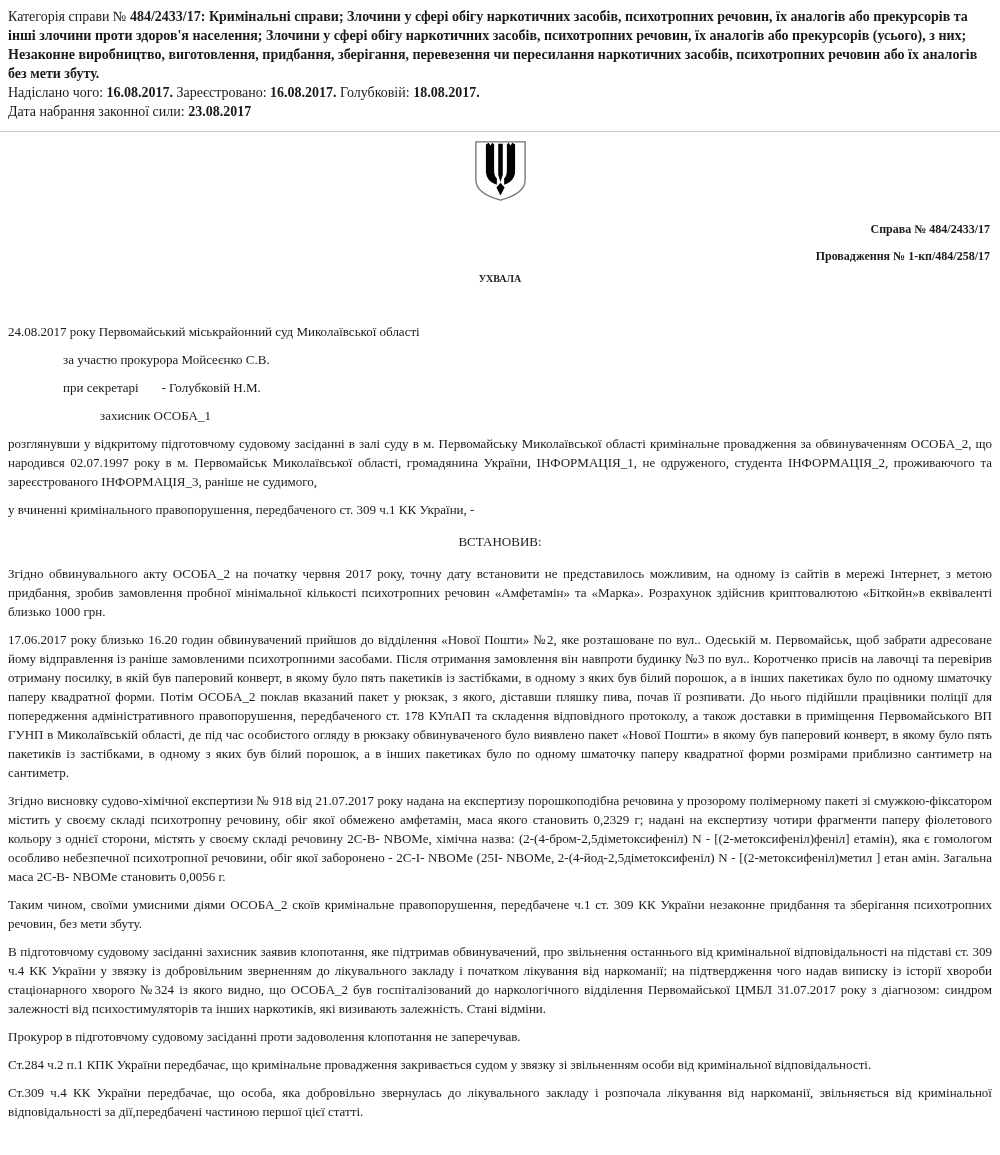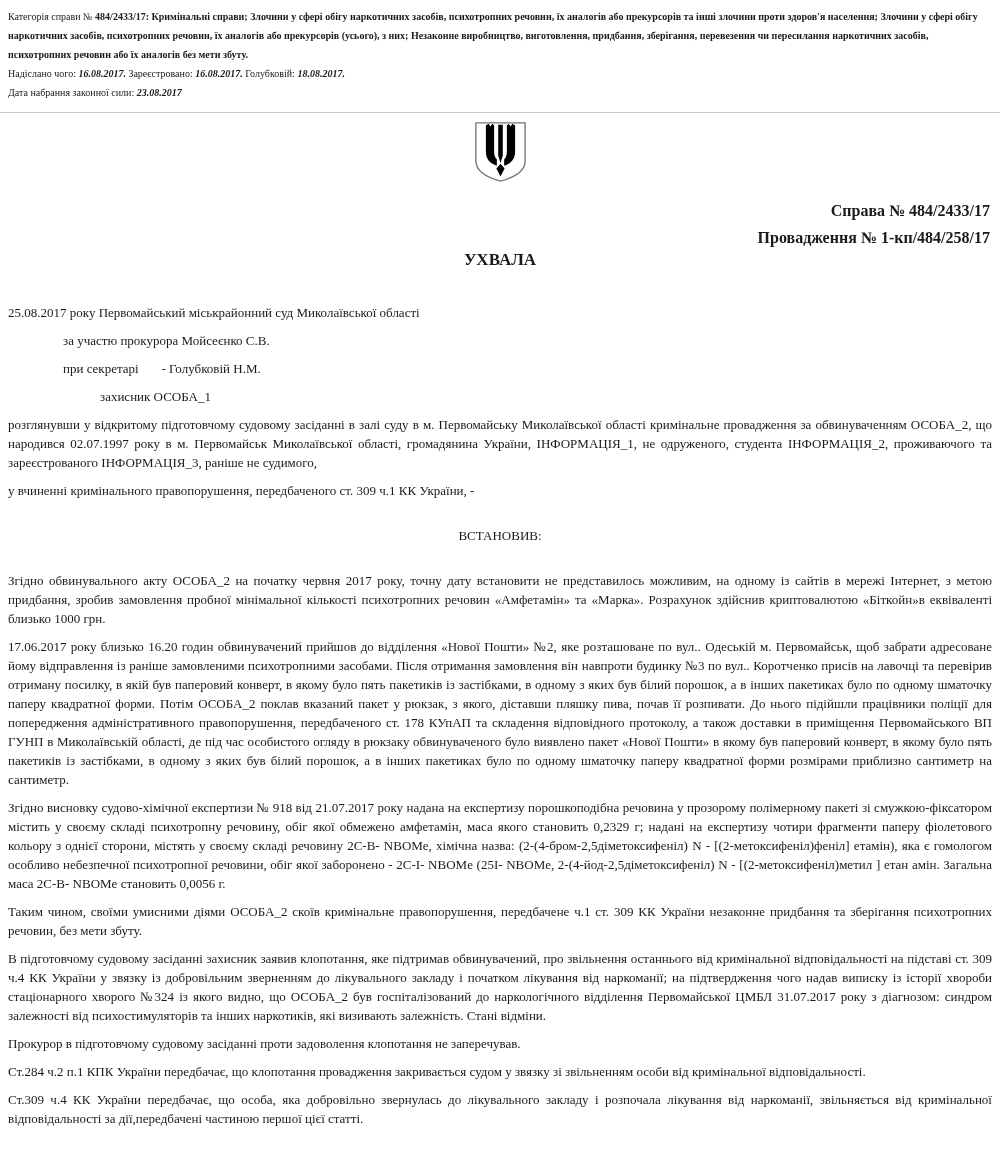--- a/index.html
+++ b/index.html
@@ -11,74 +11,74 @@
     color: #1a1a1a;
     display: flex;
     flex-direction: column;
     position: relative;
   }
   .page { flex: 1 0 auto; }
 
   
   .meta-header {
     padding: 7px 8px 4px 8px;
-    font-size: 10px;
+    font-size: 14px;
     line-height: 19px;
     text-align: left;
   }
   .meta-header .cat { font-weight: bold; }
-  .meta-header b { font-weight: bold; font-style: italic; }
+  .meta-header b { font-weight: bold; }
   .meta-sep {
     border: none;
     border-top: 1px solid #c8c8c8;
     height: 0;
     margin: 6px 0 0 0;
     width: 100%;
   }
 
   
   .emblem-wrap {
     text-align: center;
     margin-top: 8px;
   }
   .emblem-wrap svg { display: inline-block; }
 
   
   .case-line {
     text-align: right;
     font-weight: bold;
-    font-size: 16px;
+    font-size: 12px;
     padding-right: 10px;
     margin-top: 14px;
     line-height: 19px;
     margin-left: 48px;
   }
   .case-line.second { margin-top: 8px; }
   .doc-title {
     text-align: center;
     font-weight: bold;
-    font-size: 17px;
+    font-size: 10px;
     margin-top: 3px;
     margin-bottom: 34px;
     line-height: 19px;
   }
 
   
   .doc-body { padding: 0 8px; font-size: 13px; }
   .doc-body p {
     margin: 9px 0;
     line-height: 19px;
     text-align: justify;
   }
   .doc-body p.no-justify { text-align: left; }
   .doc-body p.indent1 { padding-left: 55px; }
   .doc-body p.indent2 { padding-left: 92px; }
   .doc-body p.section-heading {
     text-align: center;
-    margin: 26px 0;
+    margin: 13px 0;
   }
 </style>
 </head>
 <body>
 
 <div class="page">
 
   <div class="meta-header">
     <div><span>Категорія справи № </span><span class="cat">484/2433/17: Кримінальні справи; Злочини у сфері обігу наркотичних засобів, психотропних речовин, їх аналогів або прекурсорів та інші злочини проти здоров'я населення; Злочини у сфері обігу наркотичних засобів, психотропних речовин, їх аналогів або прекурсорів (усього), з них; Незаконне виробництво, виготовлення, придбання, зберігання, перевезення чи пересилання наркотичних засобів, психотропних речовин або їх аналогів без мети збуту.</span></div>
     <div><span>Надіслано чого: </span><b>16.08.2017.</b><span> Зареєстровано: </span><b>16.08.2017.</b><span> Голубковій: </span><b>18.08.2017.</b></div>
@@ -101,33 +101,33 @@
       </svg>
     </span>
   </div>
 
   <div class="case-line">Справа № 484/2433/17</div>
   <div class="case-line second">Провадження № 1-кп/484/258/17</div>
 
   <div class="doc-title">УХВАЛА</div>
 
   <div class="doc-body">
-    <p class="no-justify">25.08.2017 року Первомайський міськрайонний суд Миколаївської області</p>
+    <p class="no-justify">24.08.2017 року Первомайський міськрайонний суд Миколаївської області</p>
     <p class="no-justify indent1">за участю прокурора Мойсеєнко С.В.</p>
     <p class="no-justify indent1">при секретарі&nbsp;&nbsp;&nbsp;&nbsp;&nbsp;&nbsp;&nbsp;- Голубковій Н.М.</p>
     <p class="no-justify indent2">захисник ОСОБА_1</p>
     <p>розглянувши у відкритому підготовчому судовому засіданні в залі суду в м. Первомайську Миколаївської області кримінальне провадження за обвинуваченням ОСОБА_2, що народився 02.07.1997 року в м. Первомайськ Миколаївської області, громадянина України, ІНФОРМАЦІЯ_1, не одруженого, студента ІНФОРМАЦІЯ_2, проживаючого та зареєстрованого ІНФОРМАЦІЯ_3, раніше не судимого,</p>
     <p class="no-justify">у вчиненні кримінального правопорушення, передбаченого ст. 309 ч.1 КК України, -</p>
 
     <p class="section-heading">ВСТАНОВИВ:</p>
 
     <p>Згідно обвинувального акту ОСОБА_2 на початку червня 2017 року, точну дату встановити не представилось можливим, на одному із сайтів в мережі Інтернет, з метою придбання, зробив замовлення пробної мінімальної кількості психотропних речовин «Амфетамін» та «Марка». Розрахунок здійснив криптовалютою «Біткойн»в еквіваленті близько 1000 грн.</p>
     <p>17.06.2017 року близько 16.20 годин обвинувачений прийшов до відділення «Нової Пошти» №2, яке розташоване по вул.. Одеській м. Первомайськ, щоб забрати адресоване йому відправлення із раніше замовленими психотропними засобами. Після отримання замовлення він навпроти будинку №3 по вул.. Коротченко присів на лавочці та перевірив отриману посилку, в якій був паперовий конверт, в якому було пять пакетиків із застібками, в одному з яких був білий порошок, а в інших пакетиках було по одному шматочку паперу квадратної форми. Потім ОСОБА_2 поклав вказаний пакет у рюкзак, з якого, діставши пляшку пива, почав її розпивати. До нього підійшли працівники поліції для попередження адміністративного правопорушення, передбаченого ст. 178 КУпАП та складення відповідного протоколу, а також доставки в приміщення Первомайського ВП ГУНП в Миколаївській області, де під час особистого огляду в рюкзаку обвинуваченого було виявлено пакет «Нової Пошти» в якому був паперовий конверт, в якому було пять пакетиків із застібками, в одному з яких був білий порошок, а в інших пакетиках було по одному шматочку паперу квадратної форми розмірами приблизно сантиметр на сантиметр.</p>
     <p>Згідно висновку судово-хімічної експертизи № 918 від 21.07.2017 року надана на експертизу порошкоподібна речовина у прозорому полімерному пакеті зі смужкою-фіксатором містить у своєму складі психотропну речовину, обіг якої обмежено амфетамін, маса якого становить 0,2329 г; надані на експертизу чотири фрагменти паперу фіолетового кольору з однієї сторони, містять у своєму складі речовину 2С-В- NBOMe, хімічна назва: (2-(4-бром-2,5діметоксифеніл) N - [(2-метоксифеніл)феніл] етамін), яка є гомологом особливо небезпечної психотропної речовини, обіг якої заборонено - 2С-І- NBOMe (25І- NBOMe, 2-(4-йод-2,5діметоксифеніл) N - [(2-метоксифеніл)метил ] етан амін. Загальна маса 2С-В- NBOMe становить 0,0056 г.</p>
     <p>Таким чином, своїми умисними діями ОСОБА_2 скоїв кримінальне правопорушення, передбачене ч.1 ст. 309 КК України незаконне придбання та зберігання психотропних речовин, без мети збуту.</p>
     <p>В підготовчому судовому засіданні захисник заявив клопотання, яке підтримав обвинувачений, про звільнення останнього від кримінальної відповідальності на підставі ст. 309 ч.4 КК України у звязку із добровільним зверненням до лікувального закладу і початком лікування від наркоманії; на підтвердження чого надав виписку із історії хвороби стаціонарного хворого №324 із якого видно, що ОСОБА_2 був госпіталізований до наркологічного відділення Первомайської ЦМБЛ 31.07.2017 року з діагнозом: синдром залежності від психостимуляторів та інших наркотиків, які визивають залежність. Стані відміни.</p>
     <p class="no-justify">Прокурор в підготовчому судовому засіданні проти задоволення клопотання не заперечував.</p>
-    <p>Ст.284 ч.2 п.1 КПК України передбачає, що клопотання провадження закривається судом у звязку зі звільненням особи від кримінальної відповідальності.</p>
+    <p>Ст.284 ч.2 п.1 КПК України передбачає, що кримінальне провадження закривається судом у звязку зі звільненням особи від кримінальної відповідальності.</p>
     <p>Ст.309 ч.4 КК України передбачає, що особа, яка добровільно звернулась до лікувального закладу і розпочала лікування від наркоманії, звільняється від кримінальної відповідальності за дії,передбачені частиною першої цієї статті.</p>
 
   </div>
 
 </div>
 
 </body></html>

